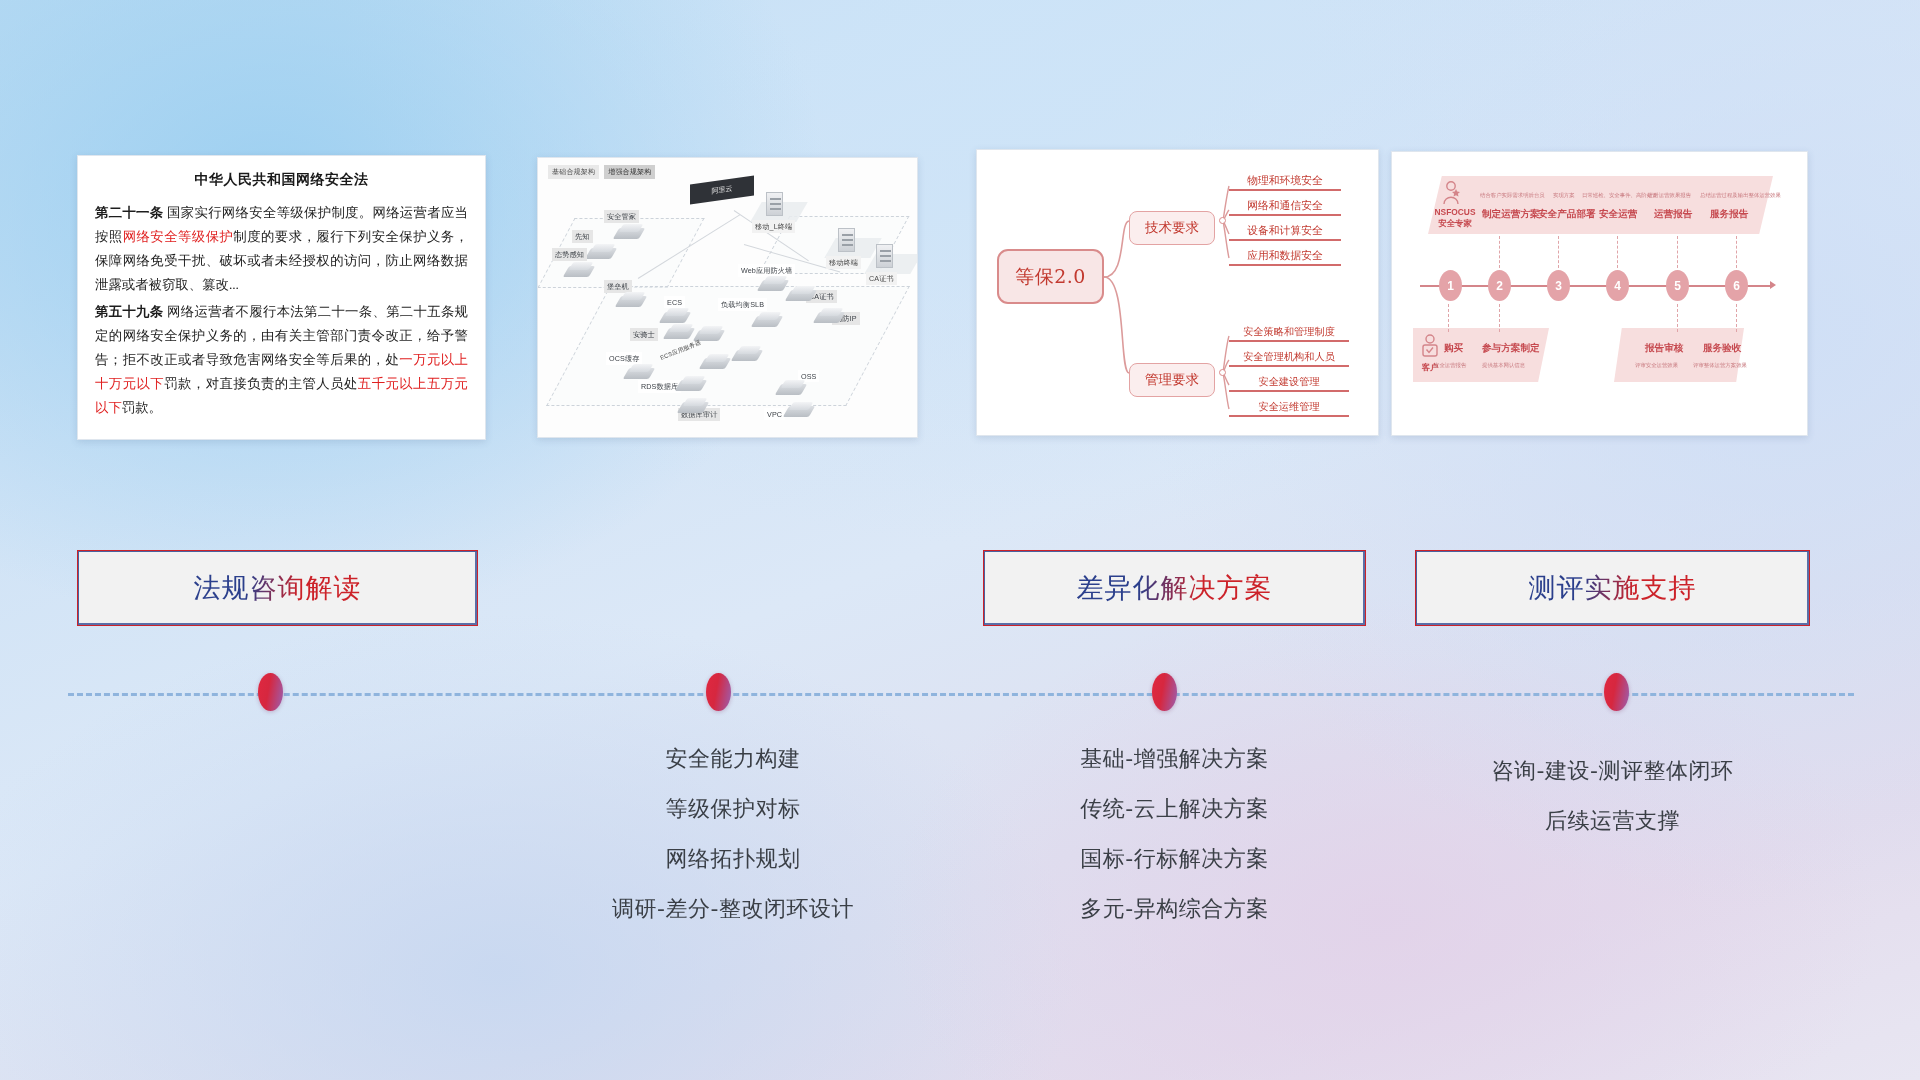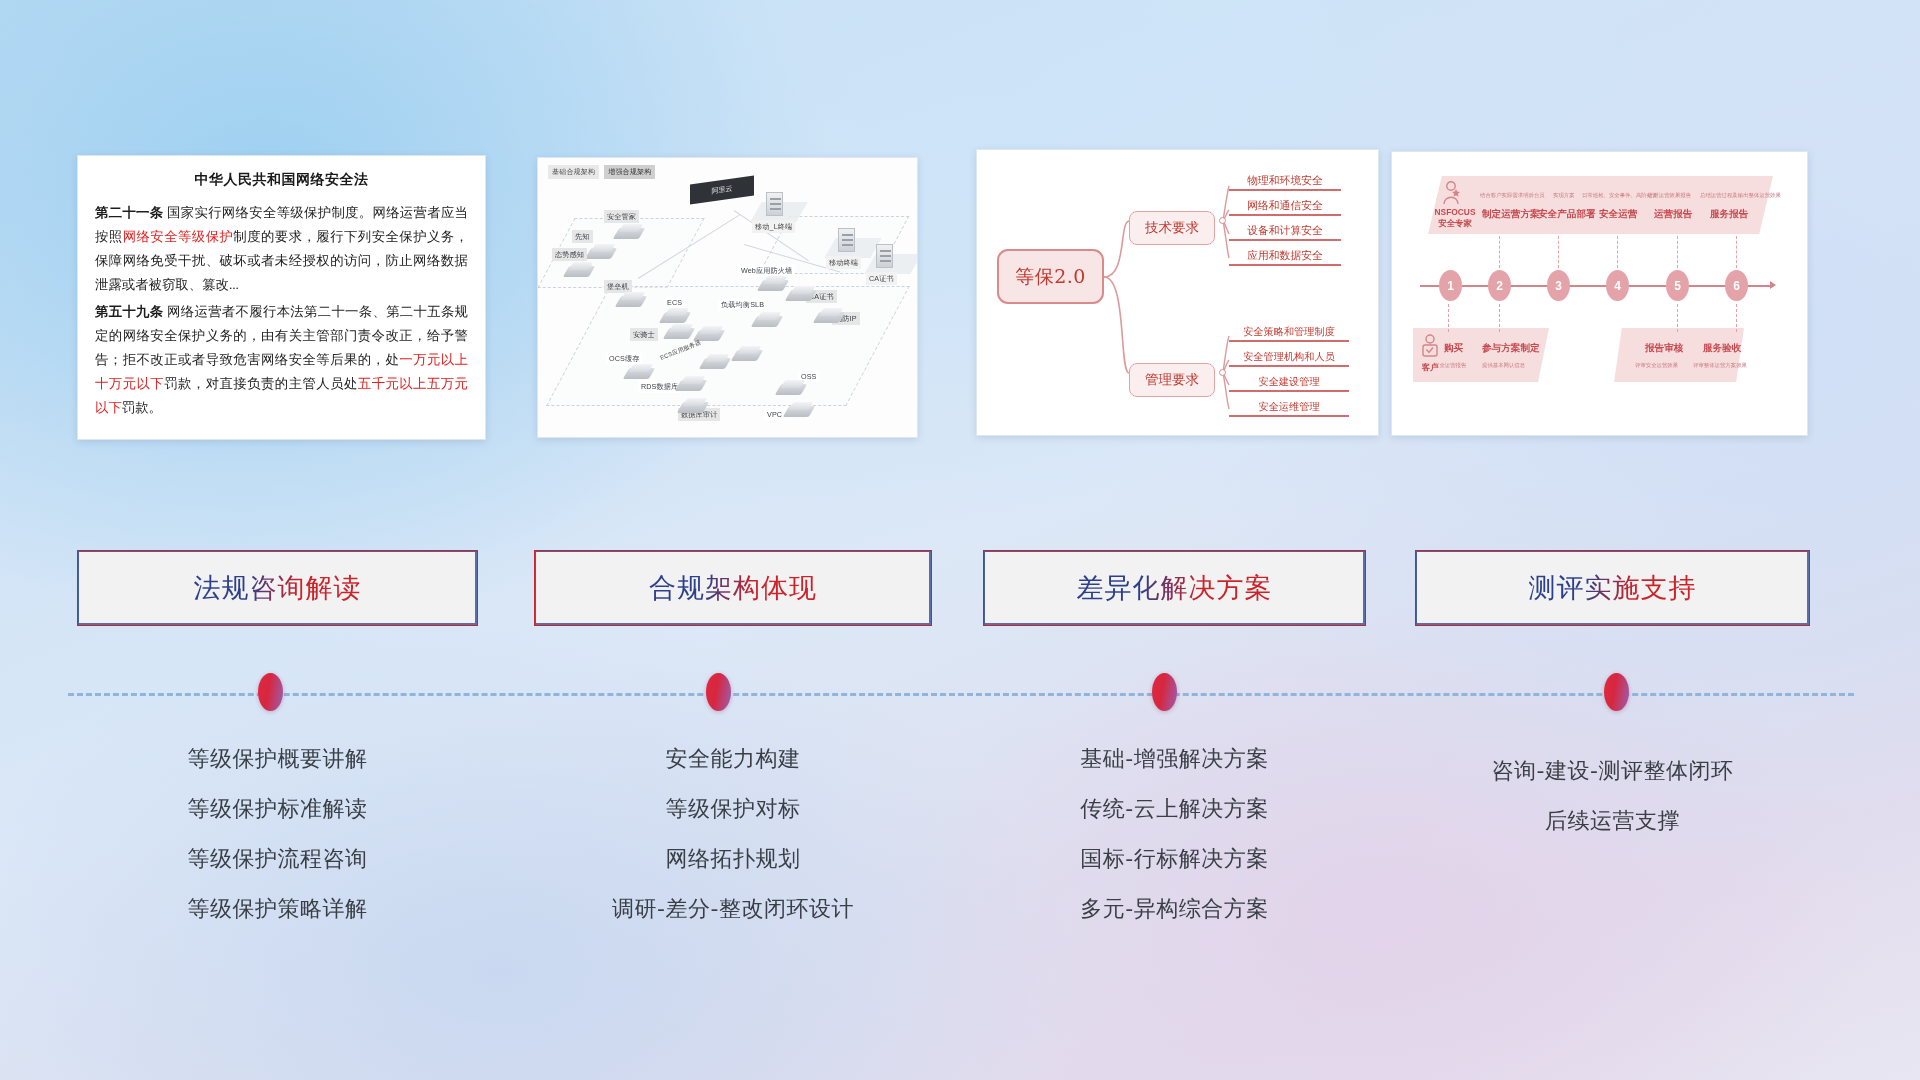--- a/index.html
+++ b/index.html
@@ -456,45 +456,35 @@
 
       <div class="nsf-step-title" style="left:311px; top:190px;">服务验收</div>
       <div class="nsf-step-sub" style="left:301px; top:210px;">评审整体运营方案效果</div>
     </div>
   </div>
 
   <div class="title-box tb-1">
     <div class="tb-inner"></div>
     <span class="title-text">法规咨询解读</span>
   </div>
-  <div class="title-box tb-2">
-    <div class="tb-inner"></div>
-    <span class="title-text">合规架构体现</span>
-  </div>
   <div class="title-box tb-3">
     <div class="tb-inner"></div>
     <span class="title-text">差异化解决方案</span>
   </div>
   <div class="title-box tb-4">
     <div class="tb-inner"></div>
     <span class="title-text">测评实施支持</span>
   </div>
 
   <div class="timeline"></div>
   <div class="tl-dot tl-1"></div>
   <div class="tl-dot tl-2"></div>
   <div class="tl-dot tl-3"></div>
   <div class="tl-dot tl-4"></div>
 
-  <div class="blist bl-1">
-    <div>等级保护概要讲解</div>
-    <div>等级保护标准解读</div>
-    <div>等级保护流程咨询</div>
-    <div>等级保护策略详解</div>
-  </div>
   <div class="blist bl-2">
     <div>安全能力构建</div>
     <div>等级保护对标</div>
     <div>网络拓扑规划</div>
     <div>调研-差分-整改闭环设计</div>
   </div>
   <div class="blist bl-3">
     <div>基础-增强解决方案</div>
     <div>传统-云上解决方案</div>
     <div>国标-行标解决方案</div>

